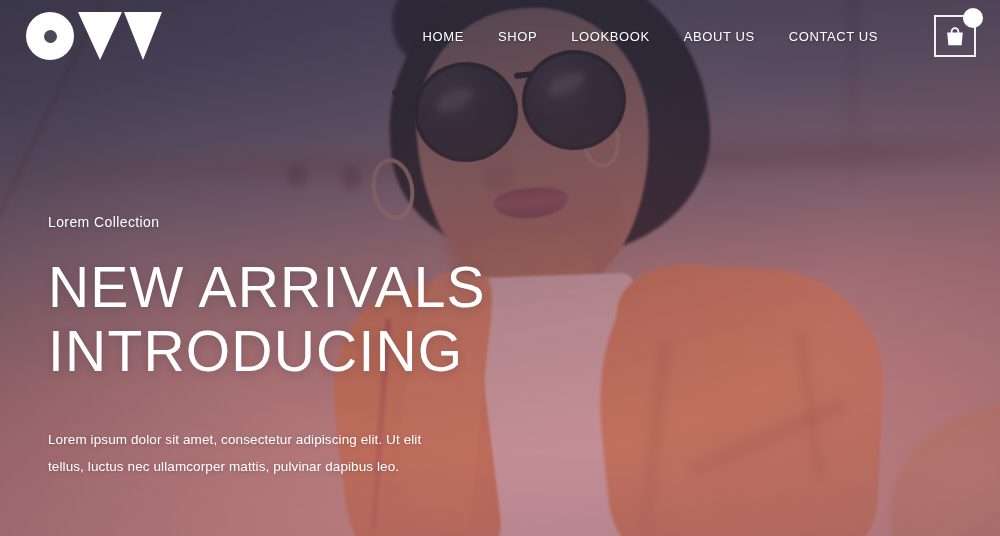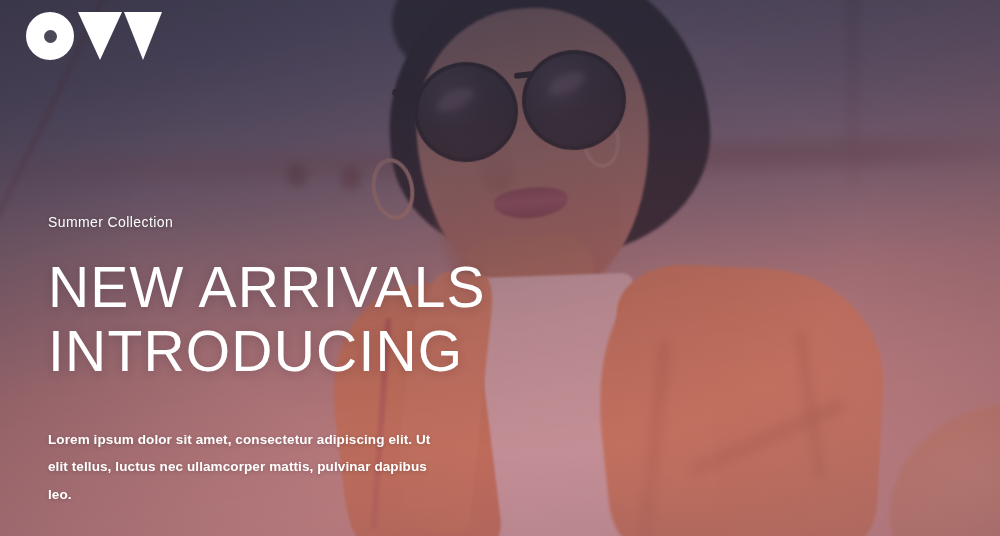--- a/index.html
+++ b/index.html
@@ -380,21 +380,21 @@
     text-transform: uppercase;
     text-shadow: 0 2px 10px rgba(60,30,50,.22);
     white-space: nowrap;
   }
   .headline span { display: block; }
   .lede {
     margin-top: 42px;
     color: #ffffff;
     font-size: 13.5px;
     line-height: 2.05;
-    font-weight: 700;
+    font-weight: 400;
     letter-spacing: .1px;
     text-shadow: 0 1px 4px rgba(0,0,0,.22);
     max-width: 400px;
   }
 </style>
 </head>
 <body>
 
 <div class="hero">
 
@@ -444,24 +444,39 @@
   <div class="header">
 
     <div class="logo">
       <div class="logo-o"></div>
       <div class="logo-w">
         <div class="logo-tri"></div>
         <div class="logo-tri small"></div>
       </div>
     </div>
 
+    <nav class="nav">
+      <a class="nav-item" href="#">HOME</a>
+      <a class="nav-item" href="#">SHOP</a>
+      <a class="nav-item" href="#">LOOKBOOK</a>
+      <a class="nav-item" href="#">ABOUT US</a>
+      <a class="nav-item" href="#">CONTACT US</a>
+
+      <div class="cart">
+        <svg width="20" height="21" viewBox="0 0 20 21" aria-hidden="true">
+          <path d="M2.2 6.6 H17.8 L16.6 19.2 H3.4 Z" fill="#ffffff"></path>
+          <path d="M6.6 8.2 V5.6 a3.4 3.4 0 0 1 6.8 0 V8.2" fill="none" stroke="#ffffff" stroke-width="1.8" stroke-linecap="round"></path>
+        </svg>
+        <span class="cart-badge"></span>
+      </div>
+    </nav>
   </div>
 
   <div class="hero-content">
-    <div class="eyebrow">Summer Collection</div>
+    <div class="eyebrow">Lorem Collection</div>
 
     <h1 class="headline">
       <span>NEW ARRIVALS</span>
       <span>INTRODUCING</span>
     </h1>
 
     <p class="lede">
       <span>Lorem ipsum dolor sit amet, consectetur adipiscing elit. Ut elit tellus,</span>
       <span>luctus nec ullamcorper mattis, pulvinar dapibus leo.</span>
     </p>

